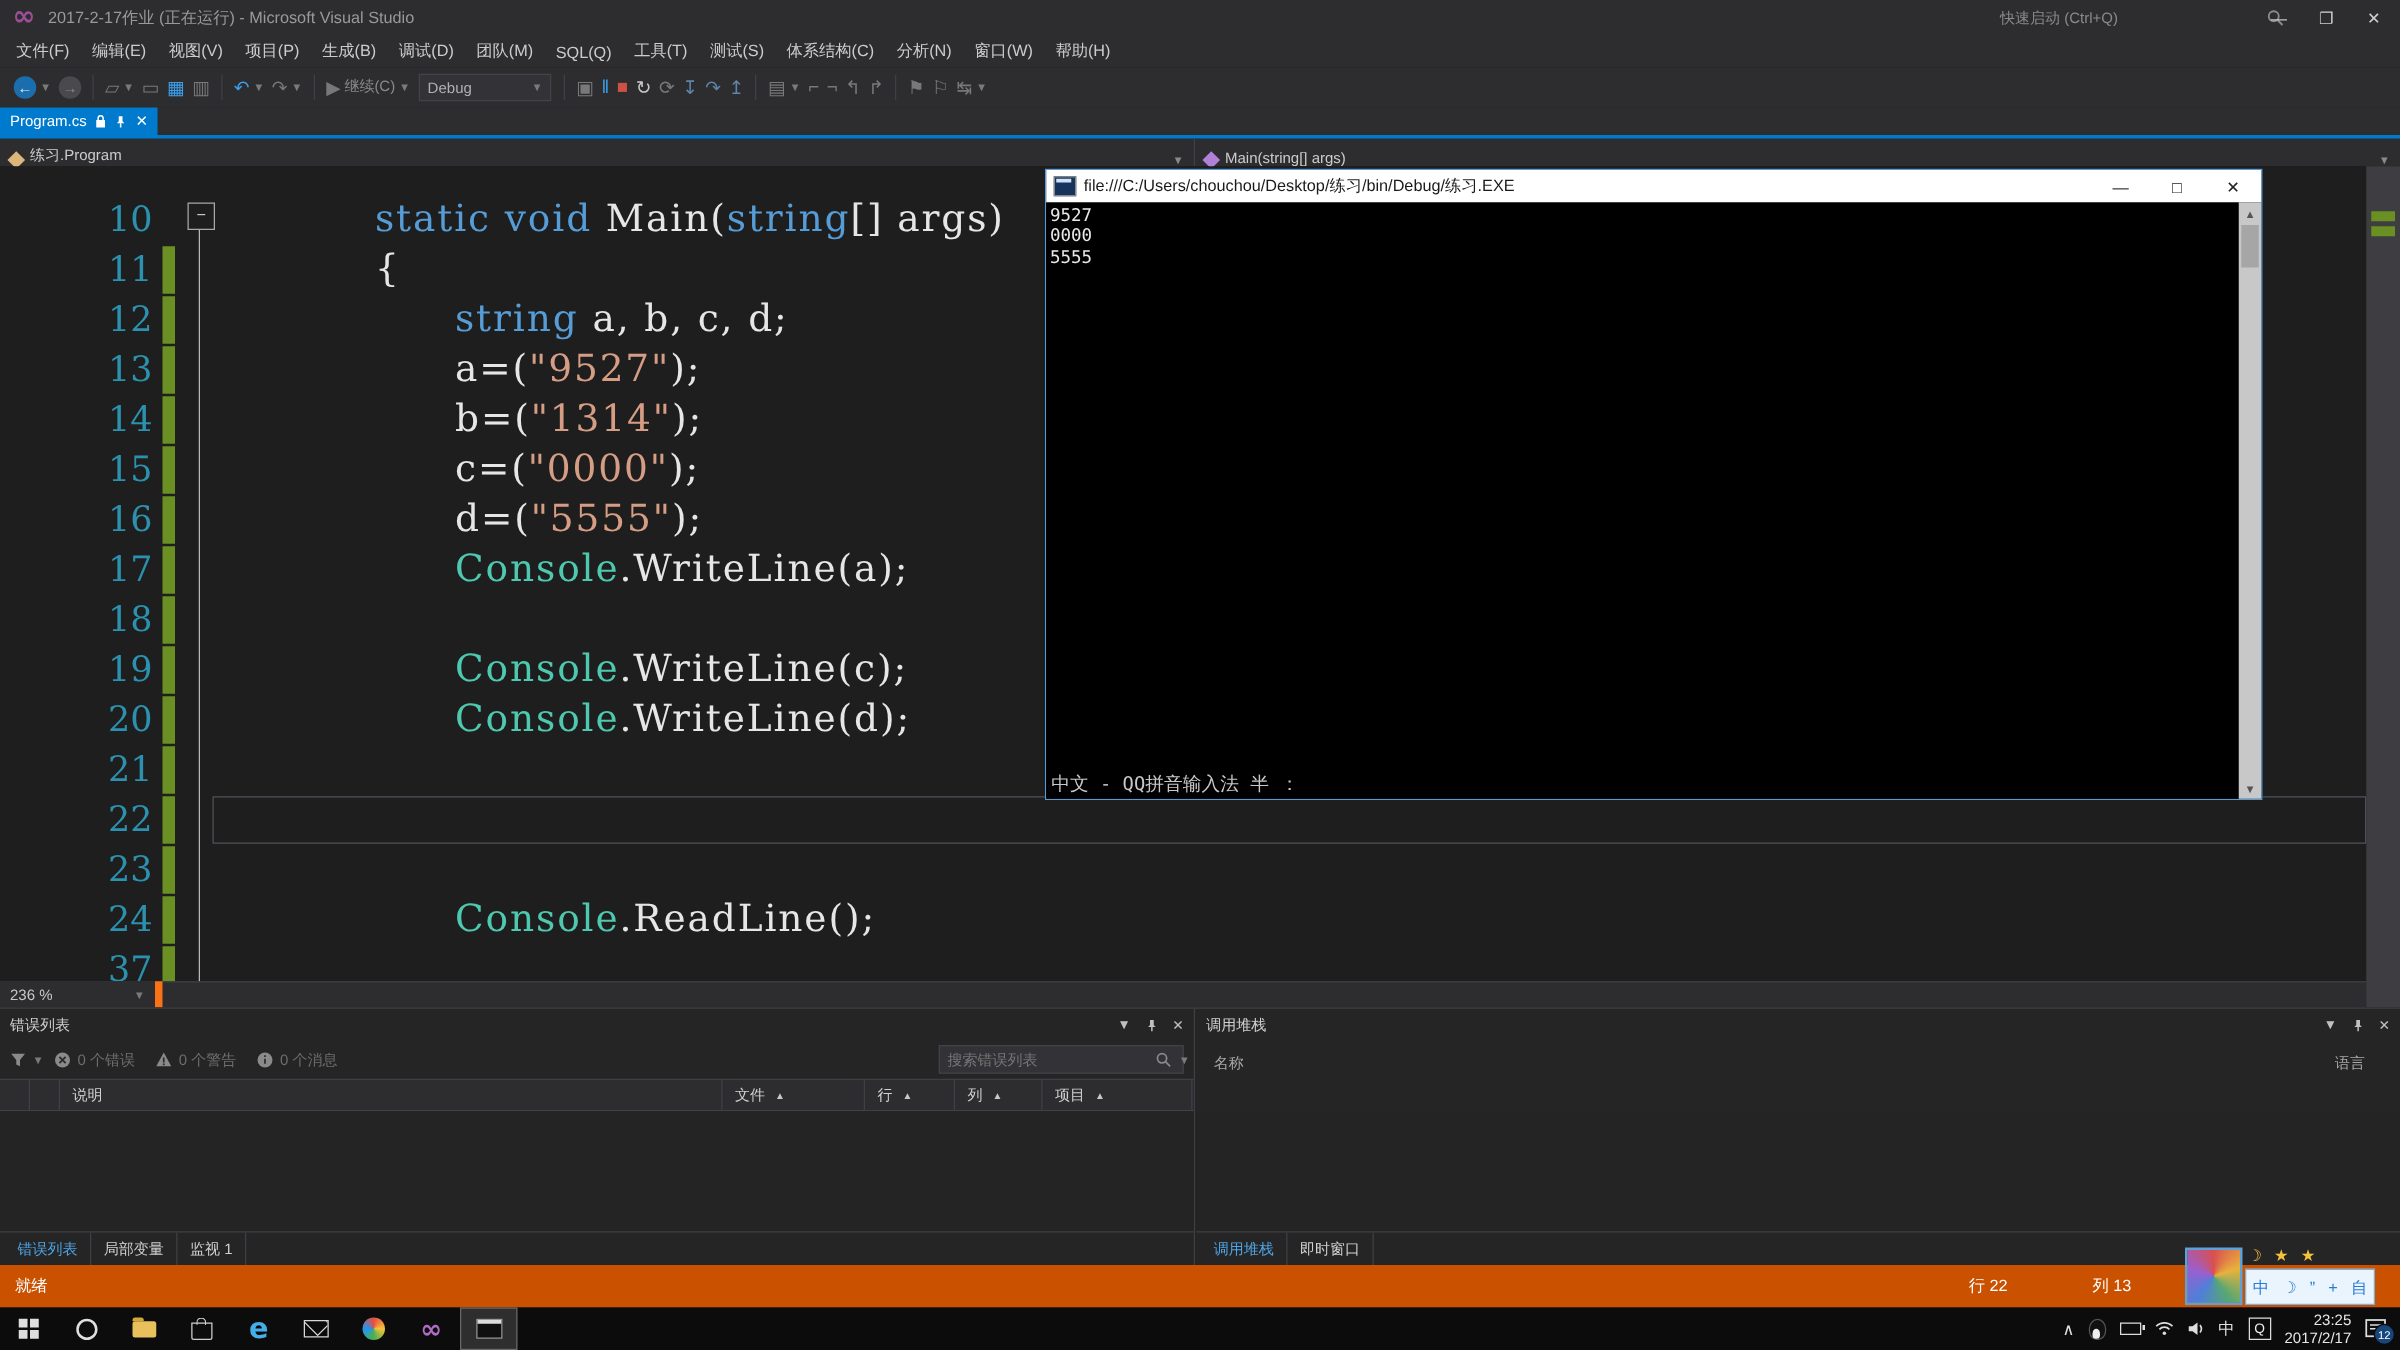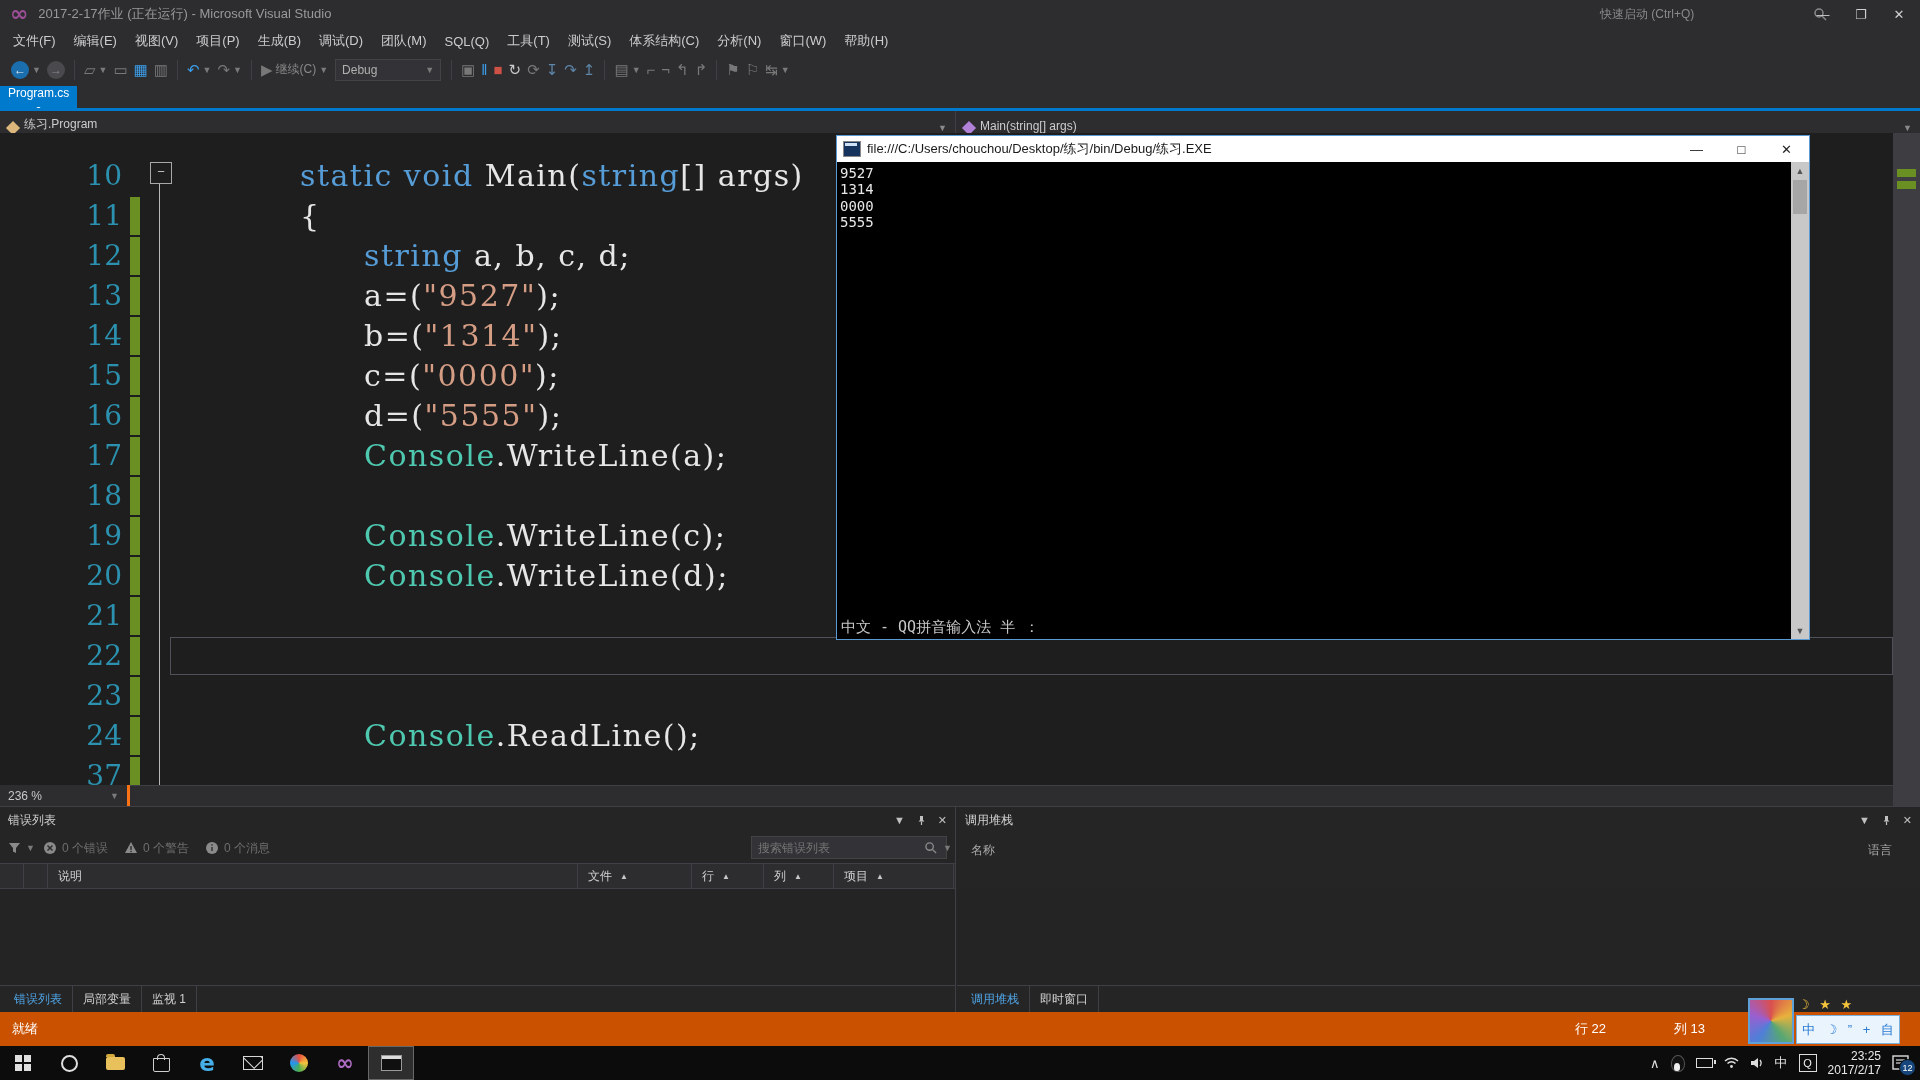--- a/index.html
+++ b/index.html
@@ -26,21 +26,21 @@
   .g-blue{color:#3B9EEA;} .g-dim{color:#787878;} .g-red{color:#CD5145;}
   .g-lt{color:#C8C8C8;} .g-dimblue{color:#5E86A8;}
   .circ{width:18px;height:18px;border-radius:50%;display:flex;align-items:center;justify-content:center;font-size:12px;}
   .circ.blue{background:#1B6EAE;color:#EAEAEA;} .circ.gray{background:#4A4A4E;color:#8A8A8A;}
   .tb-combo{width:92px;height:20px;background:#333337;border:1px solid #434346;color:#B0B0B0;
     font-size:12px;display:flex;align-items:center;justify-content:space-between;padding:0 6px;margin:0 4px;}
 
   
   #tabstrip{left:0;top:86px;width:1920px;height:22px;background:#2D2D30;}
   #doc-tab{position:absolute;left:0;top:0;height:22px;background:#007ACC;color:#FFF;font-size:12px;
-    display:flex;align-items:center;padding:0 8px;gap:7px;flex-direction:column;}
+    display:flex;align-items:center;padding:0 8px;gap:7px;}
   #tab-underline{left:0;top:108px;width:1920px;height:3px;background:#007ACC;}
   #navbar{left:0;top:111px;width:1920px;height:22px;background:#2D2D30;display:flex;}
   .nav-combo{height:22px;display:flex;align-items:flex-end;font-size:12px;color:#CCC;gap:6px;padding:0 8px;box-sizing:border-box;}
   .nav-combo .caret{margin-left:auto;color:#8A8A8A;font-size:9px;}
   #nav-left{width:956px;border-right:1px solid #3F3F46;}
   #nav-right{width:964px;}
   .ic-class{width:10px;height:10px;background:#DCB67A;transform:rotate(45deg);display:inline-block;}
   .ic-method{width:10px;height:10px;background:#B180D7;transform:rotate(45deg);display:inline-block;}
 
   
@@ -51,21 +51,21 @@
     font-family:"DejaVu Serif",serif;font-size:28px;line-height:40px;}
   .ed-bar{position:absolute;left:130px;top:1px;width:10px;height:38px;background:#6A9023;}
   .ed-code{position:absolute;top:0;height:40px;line-height:40px;font-family:"DejaVu Serif",serif;
     font-size:30px;letter-spacing:1.5px;white-space:pre;}
   .tk-kw{color:#569CD6;} .tk-pl{color:#E6E6E6;} .tk-str{color:#D69D85;} .tk-type{color:#4EC9B0;}
   .cur-box{position:absolute;left:170px;top:1px;width:1723px;height:38px;border:1px solid #50505A;box-sizing:border-box;}
   #collapse-box{left:150px;top:162px;width:20px;height:20px;border:1px solid #A8A8A8;color:#C8C8C8;
     font-size:13px;line-height:18px;text-align:center;background:#1E1E1E;z-index:3;}
   #outline-line{left:159px;top:182px;width:1px;height:618px;background:#B8B8B8;}
   #zoom-strip{left:0;top:785px;width:1893px;height:21px;background:#2D2D30;border-top:1px solid #3F3F46;}
-  #zoom-box{left:0;top:785px;width:130px;height:21px;background:#2D2D30;border-right:3px solid #f97316;
+  #zoom-box{left:0;top:785px;width:130px;height:21px;background:#2D2D30;border-right:6px solid #f97316;
     color:#C8C8C8;font-size:12px;display:flex;align-items:center;justify-content:space-between;padding:0 8px;box-sizing:border-box;}
   #ed-scroll{left:1893px;top:133px;width:27px;height:673px;background:#3E3E42;}
   .ed-mark{position:absolute;left:4px;width:19px;height:8px;background:#6A9023;}
 
   
   #console-win{left:836px;top:135px;width:974px;height:505px;border:1px solid #5B9BD5;box-sizing:border-box;background:#000;z-index:5;}
   #console-title{position:absolute;left:0;top:0;width:100%;height:26px;background:#FFF;display:flex;align-items:center;box-sizing:border-box;padding-left:6px;gap:6px;}
   #console-title .t{color:#1A1A1A;font-size:13px;white-space:nowrap;overflow:hidden;}
   .cicon{width:16px;height:14px;background:#16335E;border:1px solid #888;position:relative;}
   .cicon::before{content:"";position:absolute;left:1px;top:1px;width:12px;height:3px;background:#CFE2F5;}
@@ -414,21 +414,20 @@
       <span class="cicon"></span>
       <span class="t">file:///C:/Users/chouchou/Desktop/练习/bin/Debug/练习.EXE</span>
       <span class="cbtns">
         <span class="cbtn">—</span>
         <span class="cbtn">□</span>
         <span class="cbtn">✕</span>
       </span>
     </div>
     <div id="console-body">
         <div>9527</div>
-        <div>1314</div>
         <div>0000</div>
         <div>5555</div>
       </div>
     <div id="console-ime">中文 - QQ拼音输入法 半 ：</div>
     <div id="console-scroll">
       <span class="sc-arrow">▲</span>
       <span class="sc-thumb"></span>
       <span class="sc-arrow sc-down">▼</span>
     </div>
   </div>

